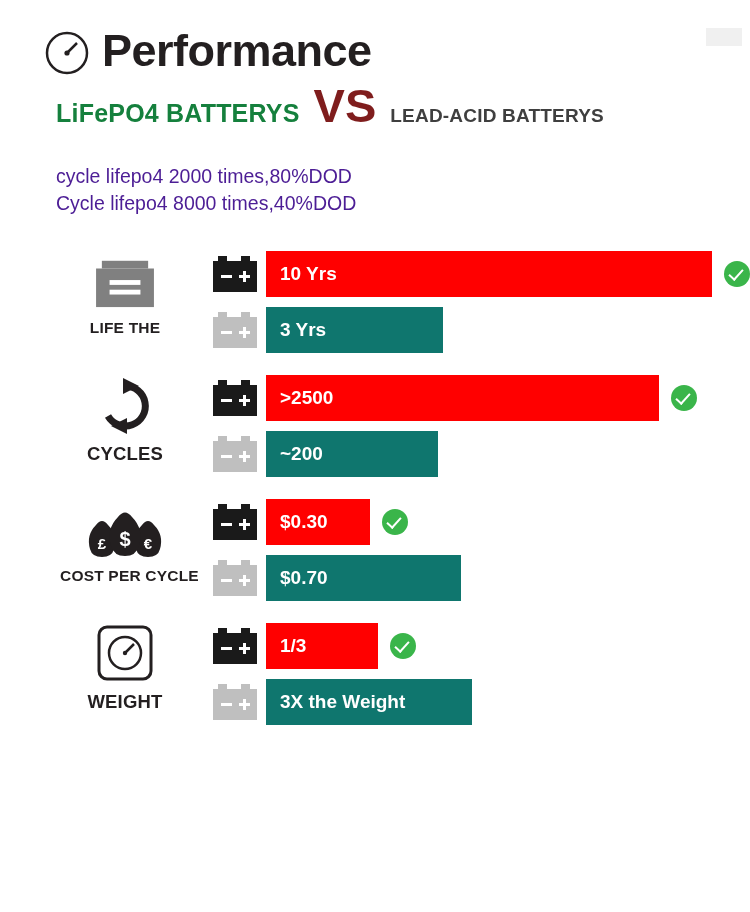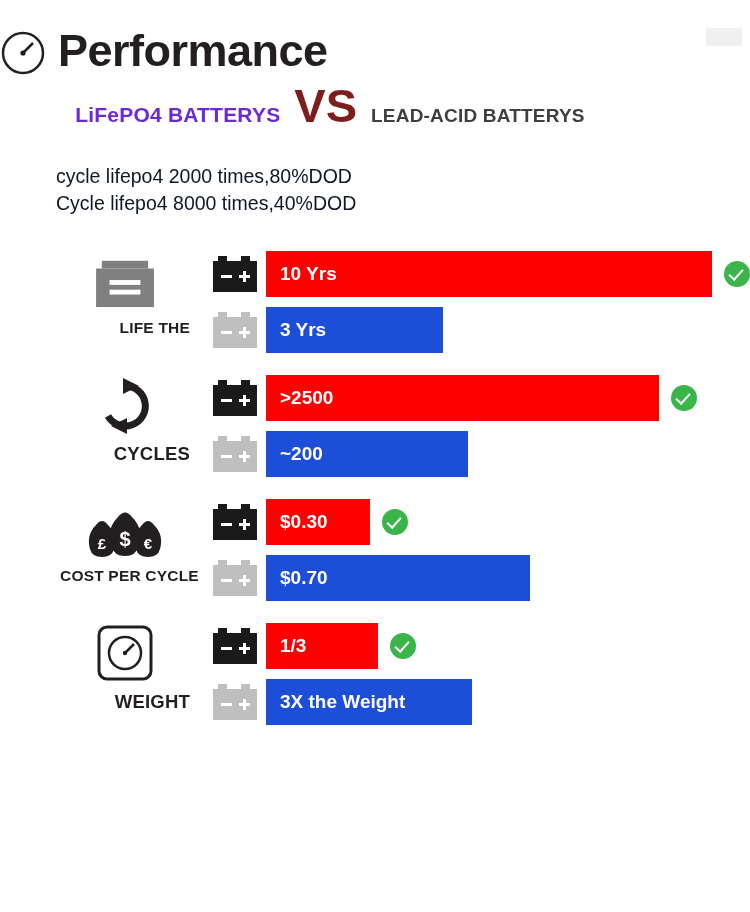--- a/index.html
+++ b/index.html
@@ -17,20 +17,21 @@
   }
 
   
   .header {
     position: relative;
     padding: 24px 0 0 0;
   }
   .title-row {
     display: flex;
     align-items: center;
+    padding-left: 44px;
   }
   .gauge-icon {
     width: 46px;
     height: 46px;
     flex: 0 0 auto;
     margin-right: 12px;
     margin-top: 6px;
   }
   .perf-title {
     font-size: 45px;
@@ -40,23 +41,23 @@
     color: #231f20;
   }
   .vs-row {
     display: flex;
     align-items: baseline;
     justify-content: center;
     margin-top: 6px;
     padding-right: 90px;
   }
   .vs-left {
-    font-size: 21px;
-    font-weight: bold;
-    color: #6d28d9;
+    font-size: 25px;
+    font-weight: bold;
+    color: #15803d;
     letter-spacing: 0.2px;
   }
   .vs-mid {
     font-size: 47px;
     font-weight: bold;
     color: #7f1d1d;
     margin: 0 14px;
     line-height: 1;
   }
   .vs-right {
@@ -76,38 +77,38 @@
   }
 
   
   .notes {
     margin-top: 34px;
     padding-left: 56px;
   }
   .notes div {
     font-size: 19.5px;
     line-height: 27px;
-    color: #0f172a;
+    color: #4c1d95;
     font-weight: normal;
   }
 
   
   .rows {
     margin-top: 34px;
   }
   .row {
     position: relative;
     height: 124px;
   }
   .row-icon {
     position: absolute;
     left: 60px;
     top: 0;
     width: 130px;
-    text-align: right;
+    text-align: center;
   }
   .row-icon .glyph {
     height: 62px;
     display: flex;
     align-items: center;
     justify-content: center;
   }
   .row-icon .label {
     font-size: 15.5px;
     font-weight: bold;
@@ -142,21 +143,21 @@
     height: 46px;
     display: flex;
     align-items: center;
     box-sizing: border-box;
     padding-left: 14px;
     font-size: 19px;
     font-weight: bold;
     color: #ffffff;
   }
   .bar.red { background: #ff0000; }
-  .bar.gray { background: #1d4ed8; text-align: center; }
+  .bar.gray { background: #0f766e; text-align: center; }
   .check {
     width: 26px;
     height: 26px;
     border-radius: 50%;
     background: #3ab54a;
     margin-left: 12px;
     flex: 0 0 auto;
     position: relative;
   }
   .check::after {
@@ -280,21 +281,21 @@
         <span class="batt">
           <svg viewBox="0 0 46 40" width="46" height="40">
             <rect x="6" y="2" width="9" height="5" fill="#bfbfbf"></rect>
             <rect x="29" y="2" width="9" height="5" fill="#bfbfbf"></rect>
             <rect x="1" y="7" width="44" height="31" fill="#bfbfbf"></rect>
             <rect x="9" y="21" width="11" height="3" fill="#ffffff"></rect>
             <rect x="27" y="21" width="11" height="3" fill="#ffffff"></rect>
             <rect x="31" y="17" width="3" height="11" fill="#ffffff"></rect>
           </svg>
         </span>
-        <div class="bar gray" style="width:202px">
+        <div class="bar gray" style="width:172px">
           <span>~200</span>
         </div>
       </div>
     </div>
   </div>
 
   <div class="row">
     <div class="row-icon">
       <div class="glyph">
         <svg viewBox="0 0 86 62" width="86" height="62">
@@ -329,21 +330,21 @@
         <span class="batt">
           <svg viewBox="0 0 46 40" width="46" height="40">
             <rect x="6" y="2" width="9" height="5" fill="#bfbfbf"></rect>
             <rect x="29" y="2" width="9" height="5" fill="#bfbfbf"></rect>
             <rect x="1" y="7" width="44" height="31" fill="#bfbfbf"></rect>
             <rect x="9" y="21" width="11" height="3" fill="#ffffff"></rect>
             <rect x="27" y="21" width="11" height="3" fill="#ffffff"></rect>
             <rect x="31" y="17" width="3" height="11" fill="#ffffff"></rect>
           </svg>
         </span>
-        <div class="bar gray" style="width:264px">
+        <div class="bar gray" style="width:195px">
           <span>$0.70</span>
         </div>
       </div>
     </div>
   </div>
 
   <div class="row">
     <div class="row-icon">
       <div class="glyph">
         <svg viewBox="0 0 64 62" width="64" height="62">

